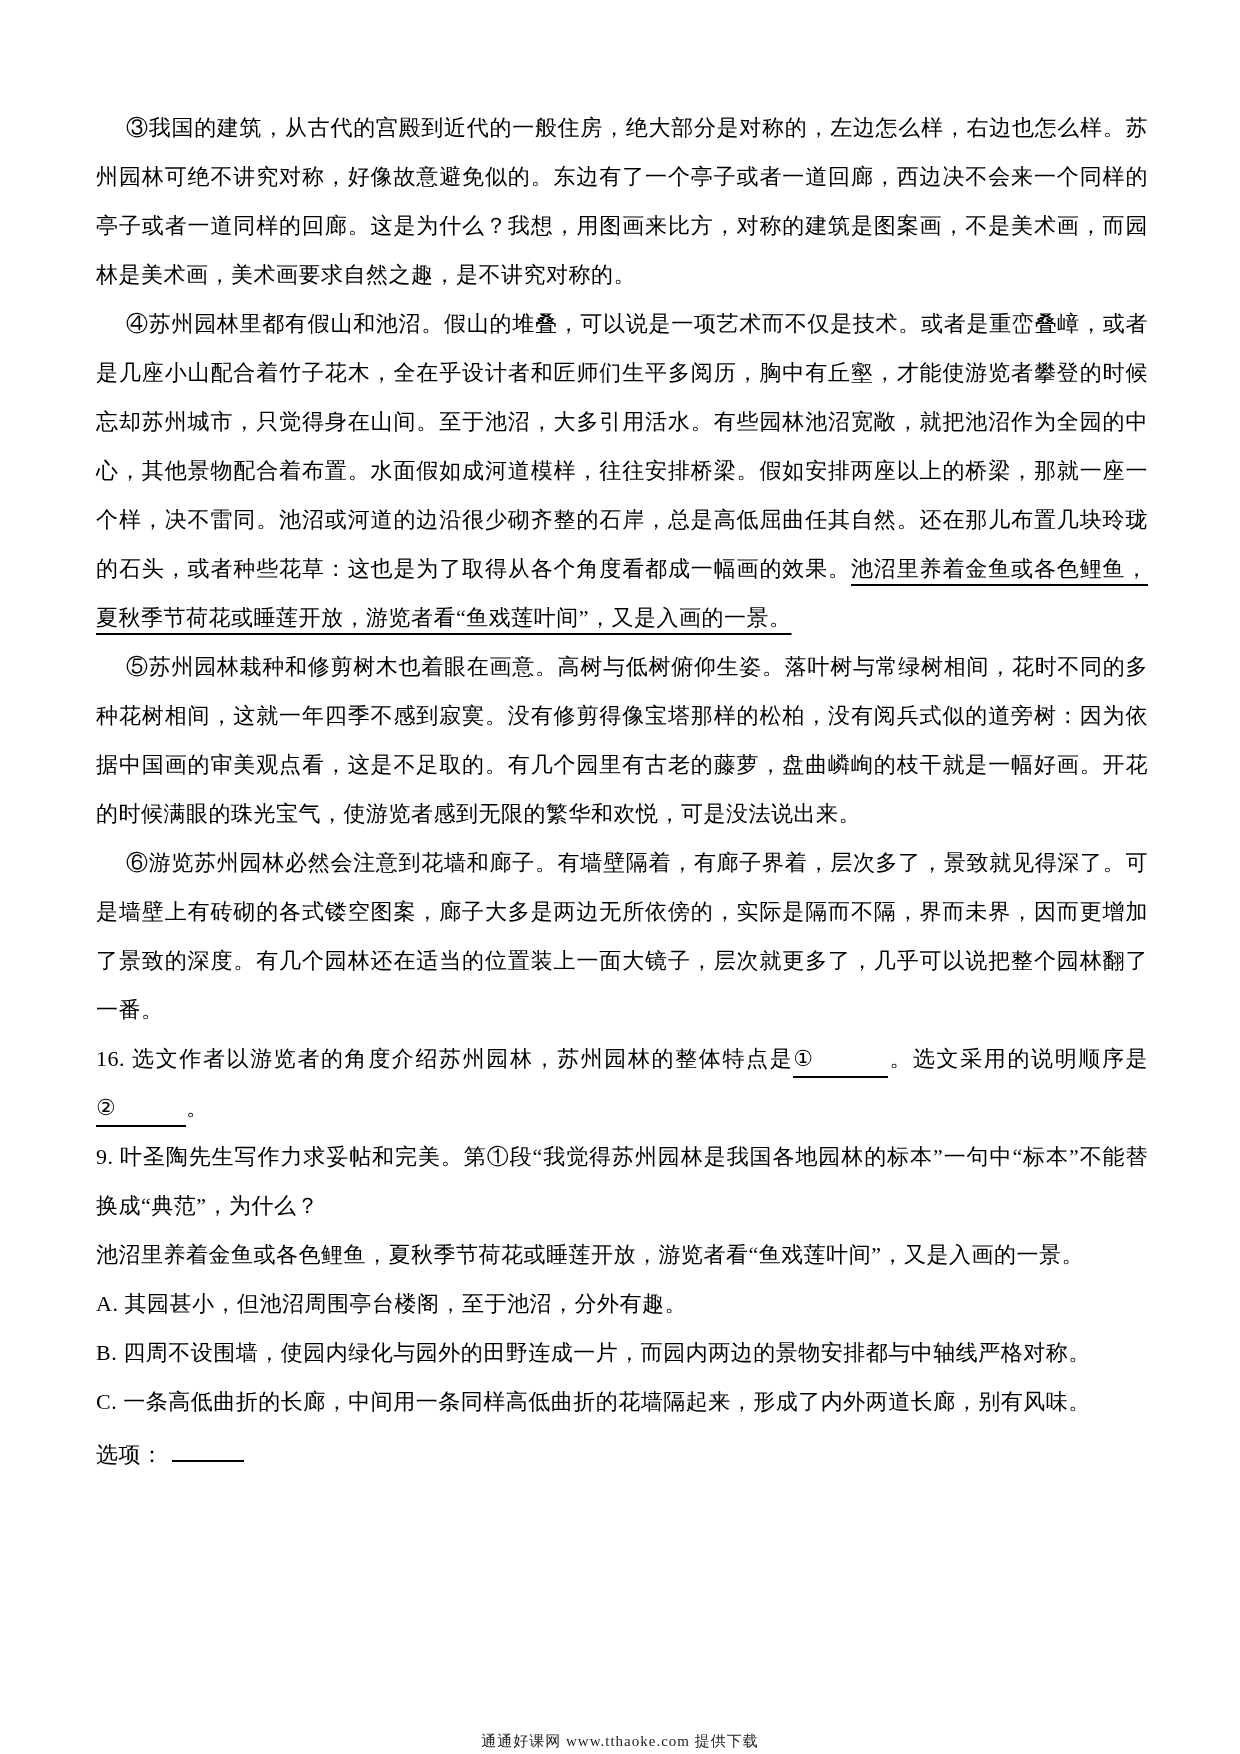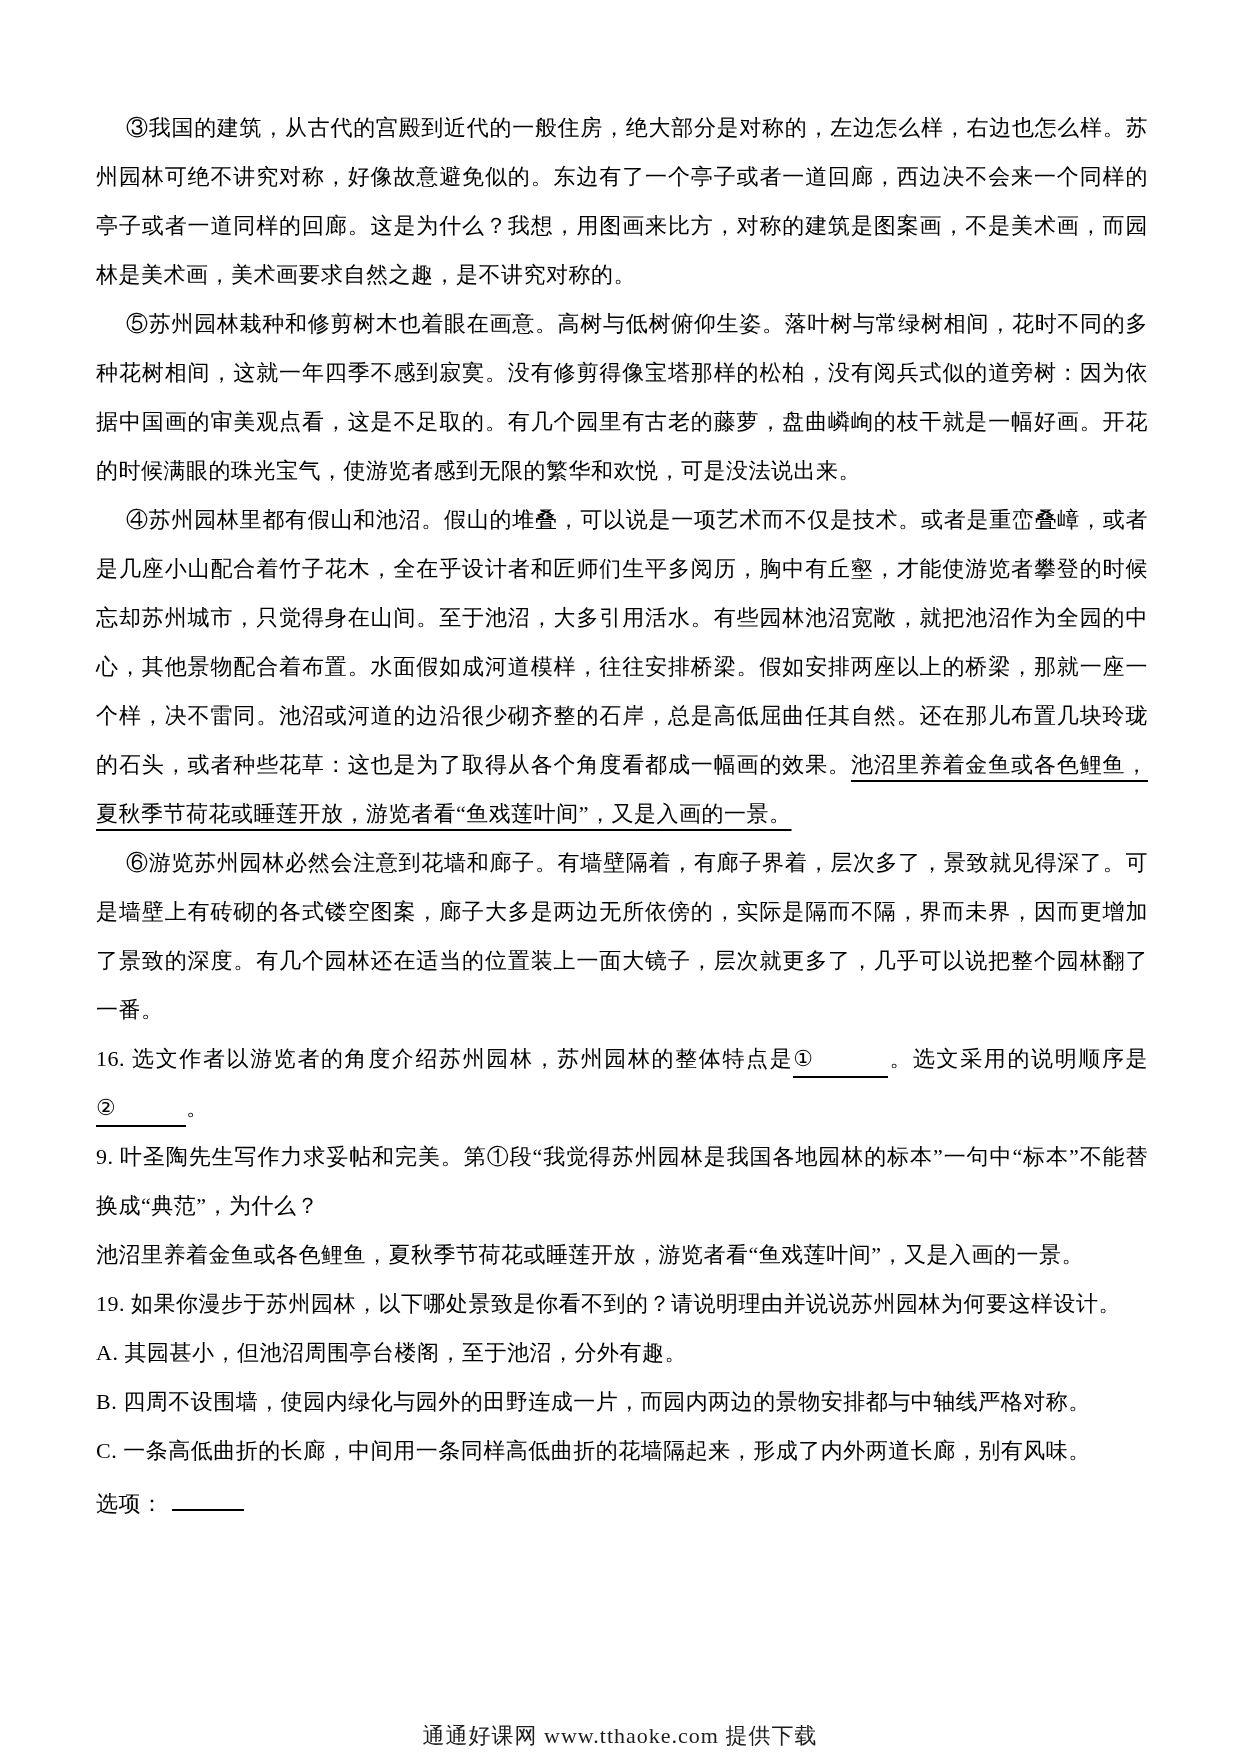--- a/index.html
+++ b/index.html
@@ -43,47 +43,46 @@
   .blank.w95  { width: 95px; }
   .blank.w90  { width: 90px; }
   .blank.w72  { width: 72px; margin-left: 8px; }
   .blank.w465 { width: 465px; margin-left: 8px; }
   .footer {
     position: absolute;
     left: 0;
     bottom: 14px;
     width: 100%;
     text-align: center;
-    font-size: 22px;
+    font-size: 15px;
     color: #1c1c1c;
     letter-spacing: 1px;
   }
 </style>
 </head>
 <body>
 
 <div class="page">
   <div class="content">
 
     <p class="para"><span>③我国的建筑，从古代的宫殿到近代的一般住房，绝大部分是对称的，左边怎么样，右边也怎么样。苏州园林可绝不讲究对称，好像故意避免似的。东边有了一个亭子或者一道回廊，西边决不会来一个同样的亭子或者一道同样的回廊。这是为什么？我想，用图画来比方，对称的建筑是图案画，不是美术画，而园林是美术画，美术画要求自然之趣，是不讲究对称的。</span></p>
 
+    <p class="para"><span>④苏州园林里都有假山和池沼。假山的堆叠，可以说是一项艺术而不仅是技术。或者是重峦叠嶂，或者是几座小山配合着竹子花木，全在乎设计者和匠师们生平多阅历，胸中有丘壑，才能使游览者攀登的时候忘却苏州城市，只觉得身在山间。至于池沼，大多引用活水。有些园林池沼宽敞，就把池沼作为全园的中心，其他景物配合着布置。水面假如成河道模样，往往安排桥梁。假如安排两座以上的桥梁，那就一座一个样，决不雷同。池沼或河道的边沿很少砌齐整的石岸，总是高低屈曲任其自然。还在那儿布置几块玲珑的石头，或者种些花草：这也是为了取得从各个角度看都成一幅画的效果。</span><span class="ul-seg">池沼里养着金鱼或各色鲤鱼，夏秋季节荷花或睡莲开放，游览者看“鱼戏莲叶间”，又是入画的一景。</span></p>
+
     <p class="para"><span>⑤苏州园林栽种和修剪树木也着眼在画意。高树与低树俯仰生姿。落叶树与常绿树相间，花时不同的多种花树相间，这就一年四季不感到寂寞。没有修剪得像宝塔那样的松柏，没有阅兵式似的道旁树：因为依据中国画的审美观点看，这是不足取的。有几个园里有古老的藤萝，盘曲嶙峋的枝干就是一幅好画。开花的时候满眼的珠光宝气，使游览者感到无限的繁华和欢悦，可是没法说出来。</span></p>
-
-    <p class="para"><span>④苏州园林里都有假山和池沼。假山的堆叠，可以说是一项艺术而不仅是技术。或者是重峦叠嶂，或者是几座小山配合着竹子花木，全在乎设计者和匠师们生平多阅历，胸中有丘壑，才能使游览者攀登的时候忘却苏州城市，只觉得身在山间。至于池沼，大多引用活水。有些园林池沼宽敞，就把池沼作为全园的中心，其他景物配合着布置。水面假如成河道模样，往往安排桥梁。假如安排两座以上的桥梁，那就一座一个样，决不雷同。池沼或河道的边沿很少砌齐整的石岸，总是高低屈曲任其自然。还在那儿布置几块玲珑的石头，或者种些花草：这也是为了取得从各个角度看都成一幅画的效果。</span><span class="ul-seg">池沼里养着金鱼或各色鲤鱼，夏秋季节荷花或睡莲开放，游览者看“鱼戏莲叶间”，又是入画的一景。</span></p>
 
     <p class="para"><span>⑥游览苏州园林必然会注意到花墙和廊子。有墙壁隔着，有廊子界着，层次多了，景致就见得深了。可是墙壁上有砖砌的各式镂空图案，廊子大多是两边无所依傍的，实际是隔而不隔，界而未界，因而更增加了景致的深度。有几个园林还在适当的位置装上一面大镜子，层次就更多了，几乎可以说把整个园林翻了一番。</span></p>
 
     <p class="q"><span>16. 选文作者以游览者的角度介绍苏州园林，苏州园林的整体特点是</span><span class="blank w95"><span>①</span></span><span>。选文采用的说明顺序是</span><span class="blank w90"><span>②</span></span><span>。</span></p>
 
     <p class="q"><span>9. 叶圣陶先生写作力求妥帖和完美。第①段“我觉得苏州园林是我国各地园林的标本”一句中“标本”不能替换成“典范”，为什么？</span></p>
 
 
     <p class="q"><span>池沼里养着金鱼或各色鲤鱼，夏秋季节荷花或睡莲开放，游览者看“鱼戏莲叶间”，又是入画的一景。</span></p>
 
-    <p class="q"><span>19. 如果你漫步于苏州园林，以下哪处景致是你看不到的？请说明理由并说说苏州园林为何要这样设计。</span></p>
 
     <p class="q"><span>A. 其园甚小，但池沼周围亭台楼阁，至于池沼，分外有趣。</span></p>
 
     <p class="q"><span>B. 四周不设围墙，使园内绿化与园外的田野连成一片，而园内两边的景物安排都与中轴线严格对称。</span></p>
 
     <p class="q"><span>C. 一条高低曲折的长廊，中间用一条同样高低曲折的花墙隔起来，形成了内外两道长廊，别有风味。</span></p>
 
     <p class="q"><span>选项：</span><span class="blank w72"></span></p>
 
 

